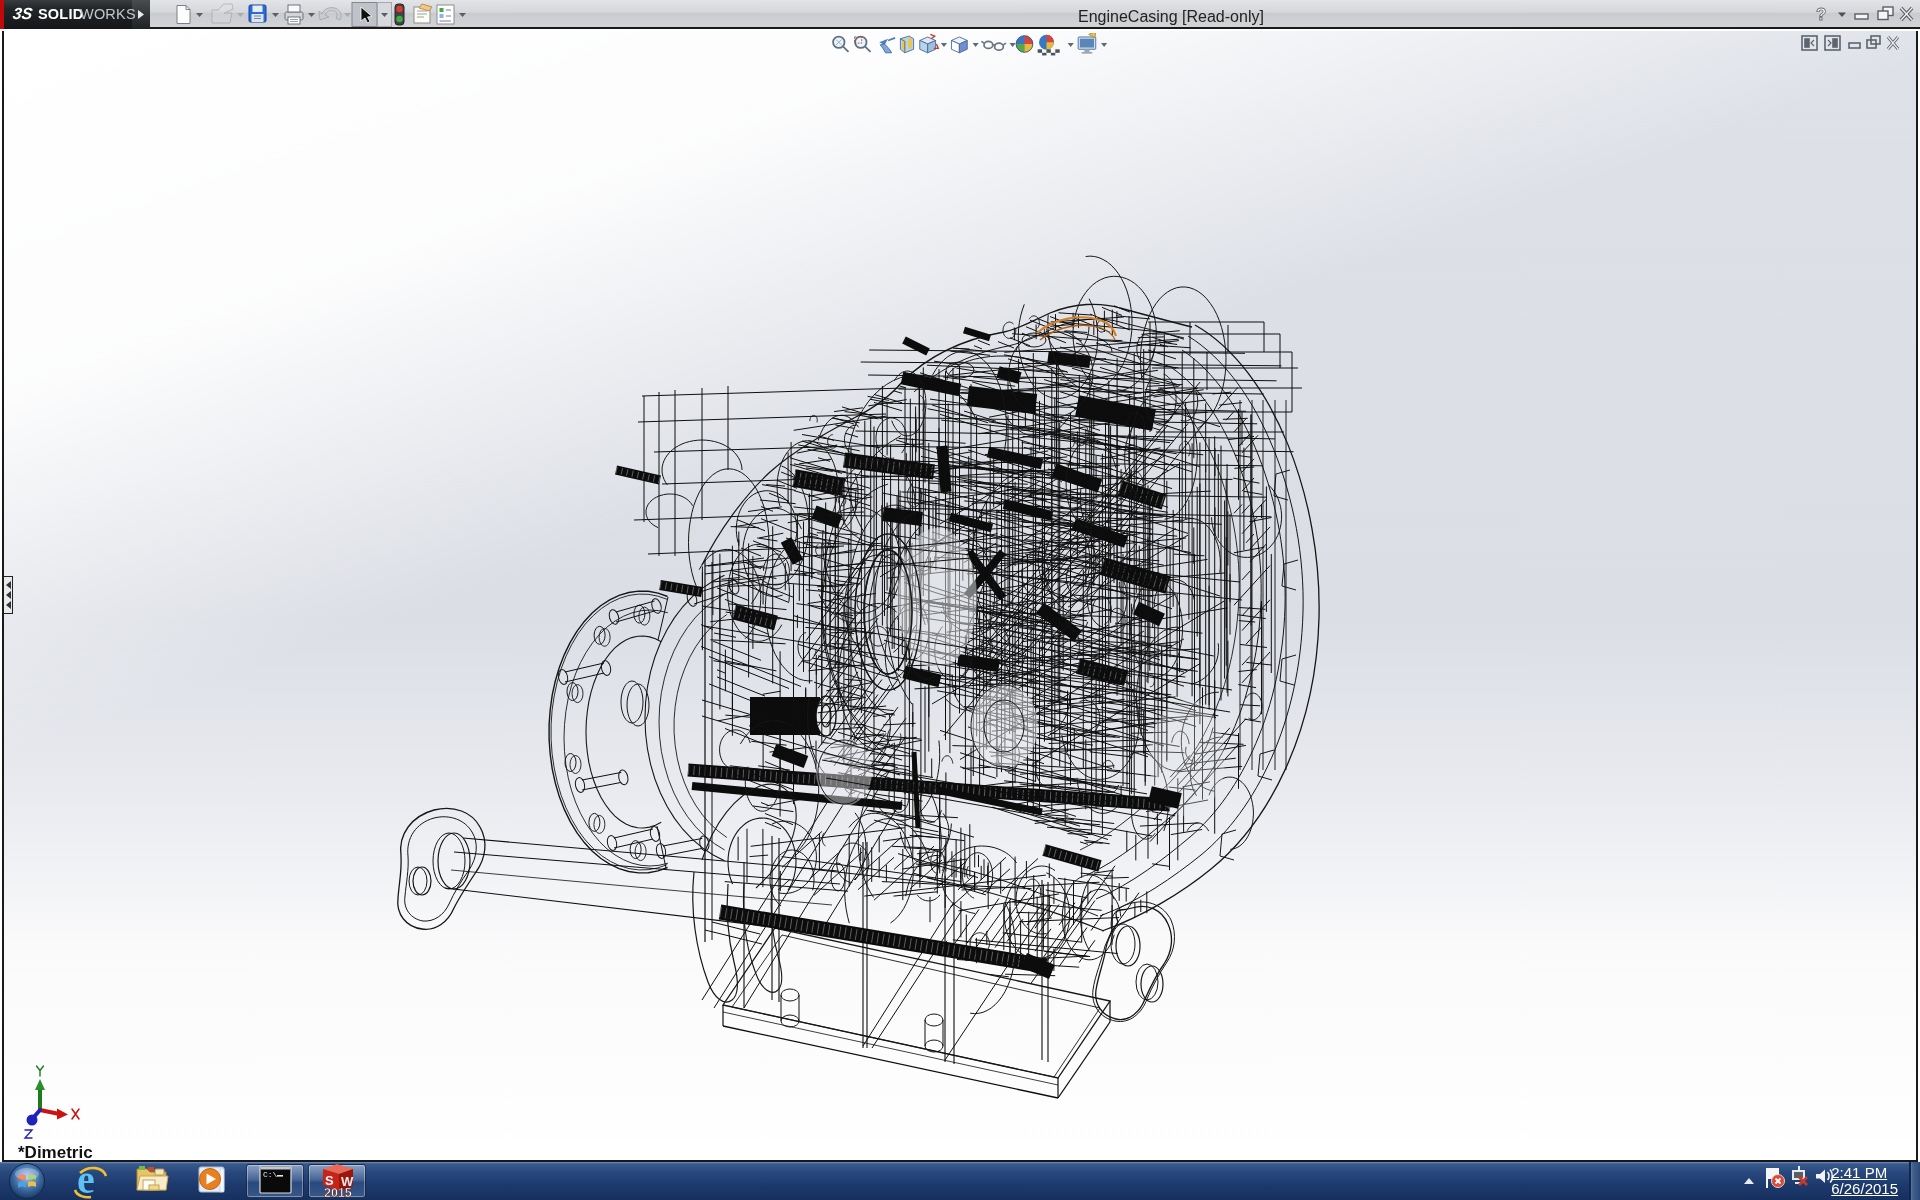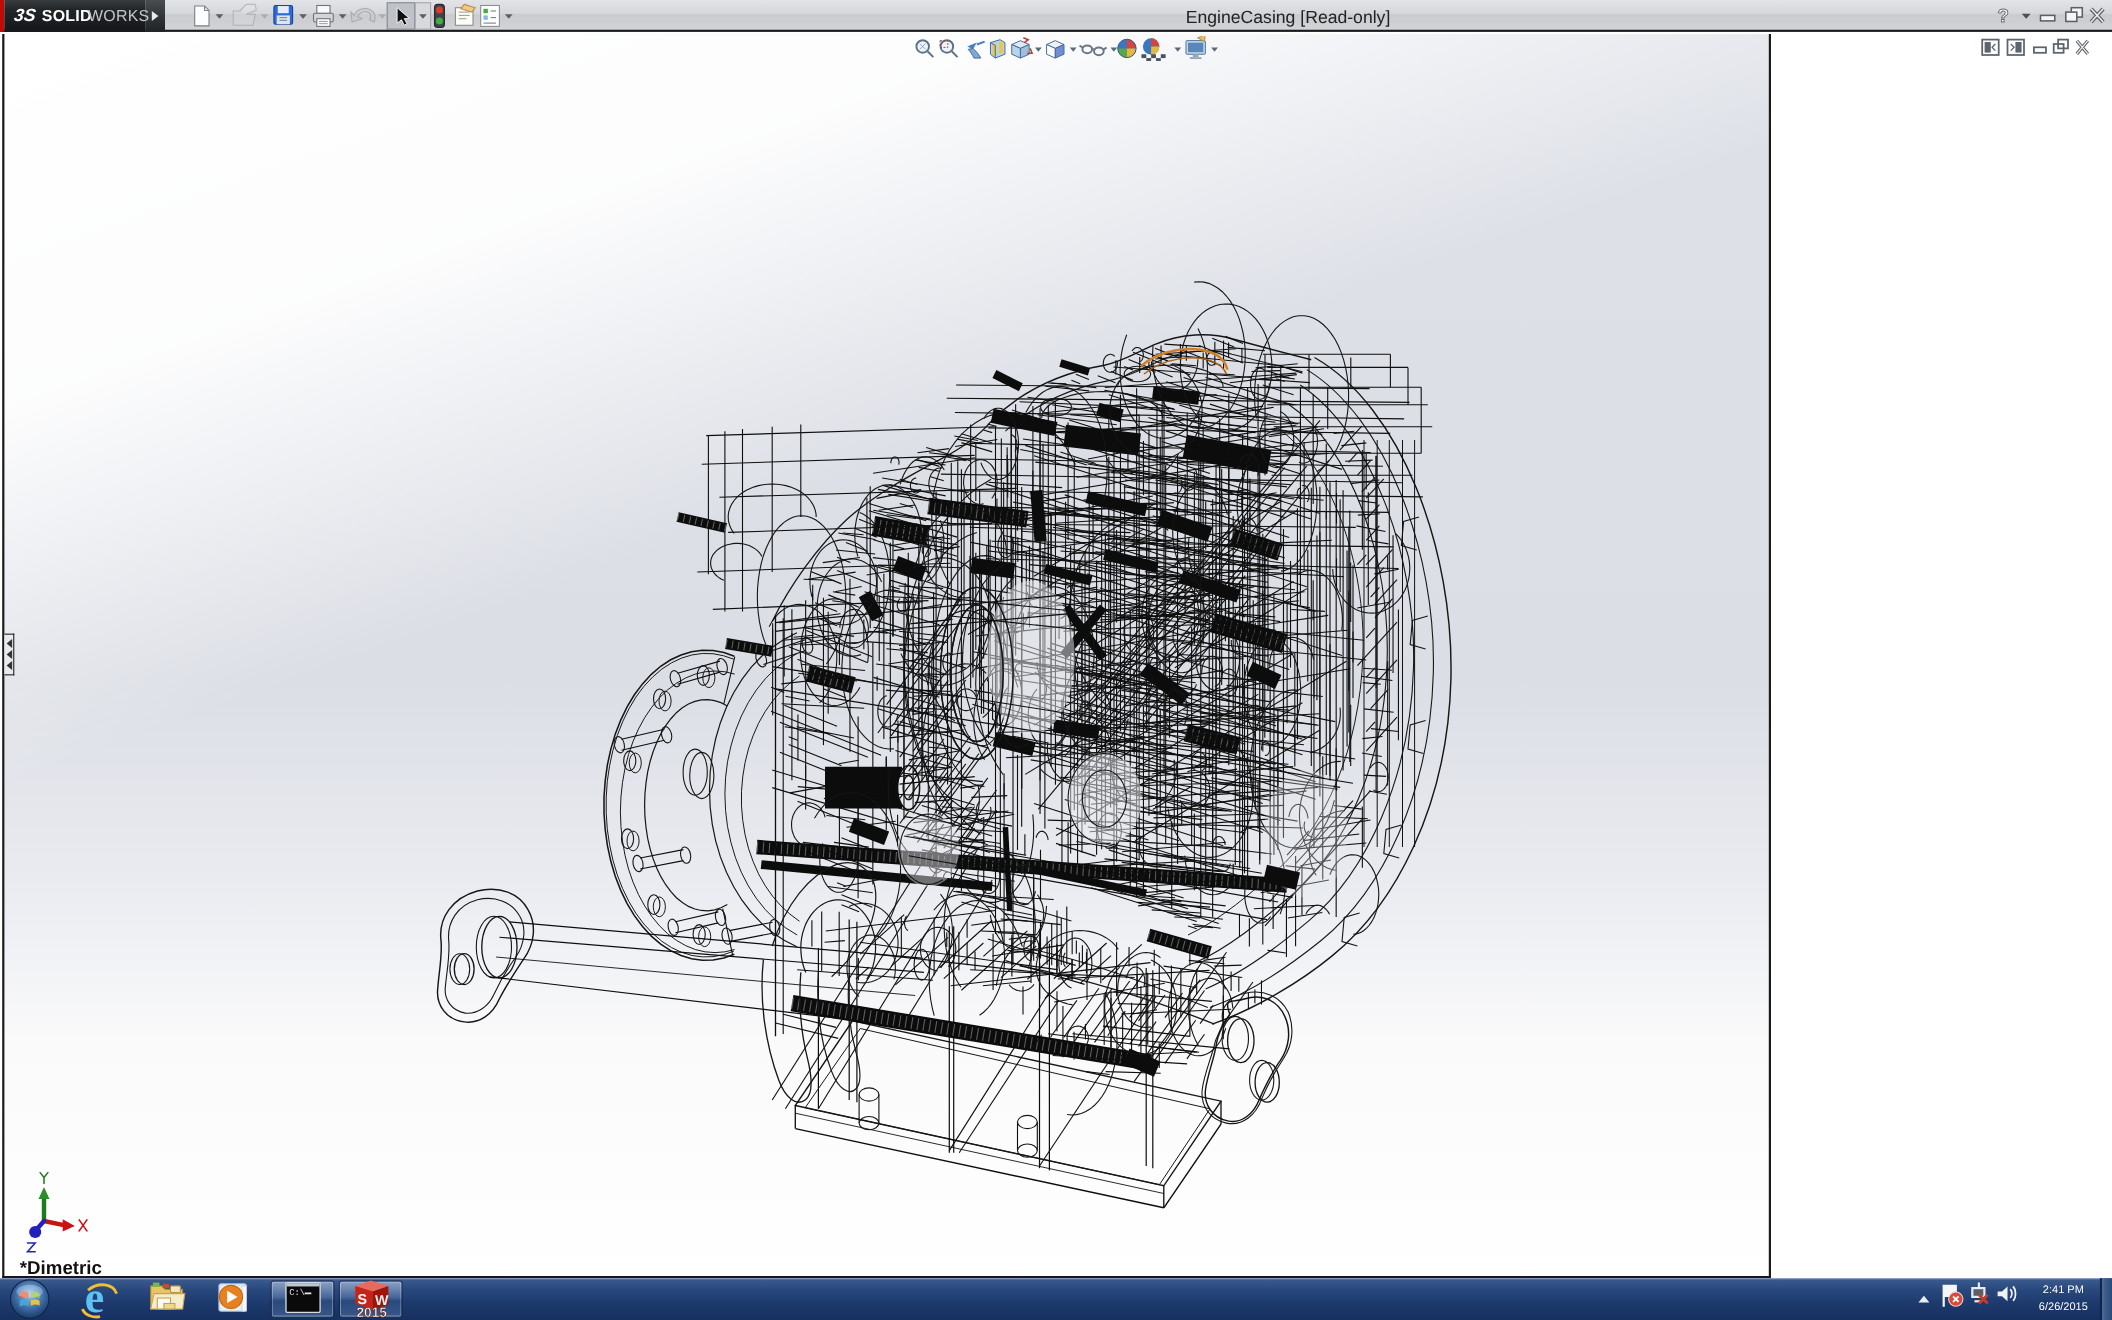--- a/index.html
+++ b/index.html
@@ -10,37 +10,37 @@
   #titlebar { position:absolute; left:0; top:0; width:1920px; height:29px;
     background:linear-gradient(180deg,#e3e4e7 0%,#d5d7da 45%,#c9cbcf 50%,#d2d4d8 100%);
     border-bottom:2px solid #1a1a1a; }
   #redstrip { position:absolute; left:0; top:0; width:4px; height:29px; background:#c00a0a; }
   #logoblock { position:absolute; left:4px; top:0; width:128px; height:29px;
     background:linear-gradient(180deg,#3a3d40 0%,#232629 30%,#141619 100%); }
   #logoexp { position:absolute; left:132px; top:0; width:18px; height:29px;
     background:linear-gradient(180deg,#4a4d50 0%,#333639 50%,#202326 100%); }
 
   
-  #viewport { position:absolute; left:2px; top:31px; width:1608px; height:1131px;
+  #viewport { position:absolute; left:2px; top:31px; width:1916px; height:1131px;
     background:linear-gradient(160deg, rgba(255,255,255,1) 0%, rgba(255,255,255,0.92) 20%, rgba(255,255,255,0) 40%),linear-gradient(180deg,#dee1e8 0%,#dcdfe6 30%,#dbdee5 52%,#e9ebf0 68%,#fafafb 81%,#ffffff 100%);
     border-left:2px solid #1a1a1a; border-right:2px solid #1a1a1a; border-bottom:2px solid #15171a; }
   #lefttab { position:absolute; left:0px; top:545px; width:9px; height:38px; background:#e8eaec;
     border:1px solid #222; border-left:none; }
   .tabarr { position:absolute; left:2px; width:0; height:0; border-top:4px solid transparent;
     border-bottom:4px solid transparent; border-right:5px solid #333; }
 
   #dimetric { position:absolute; left:14px; top:1112px; color:#111; font-size:17px; font-weight:bold; }
 
   
   #taskbar { position:absolute; left:0; top:1162px; width:1920px; height:38px;
     background:linear-gradient(180deg,#7492bd 0%,#39588c 5%,#27477c 30%,#1d3a6d 60%,#16305e 100%); }
   .tbbtn { position:absolute; top:2px; height:34px; width:58px; border-radius:3px;
     background:linear-gradient(180deg,rgba(210,225,245,.55) 0%,rgba(120,150,195,.45) 45%,rgba(60,95,150,.4) 55%,rgba(90,125,175,.5) 100%);
     border:1px solid rgba(15,30,60,.8); box-shadow:inset 0 0 0 1px rgba(255,255,255,.35); }
-  #clock { position:absolute; right:22px; top:3px; text-align:center; font-size:10px; color:#fff; line-height:16px; }
+  #clock { position:absolute; right:22px; top:3px; text-align:left; font-size:15px; color:#fff; line-height:16px;text-decoration:underline; }
   #showdesk { position:absolute; right:0; top:0; width:11px; height:38px;
     background:linear-gradient(90deg,#5a79a5 0%,#41608e 20%,#2c4a78 100%); border-left:2px solid #12254a; }
 </style>
 </head>
 <body>
 <div id="root">
 
   <div id="titlebar">
     <div id="redstrip"></div>
     <div id="logoblock"></div>

